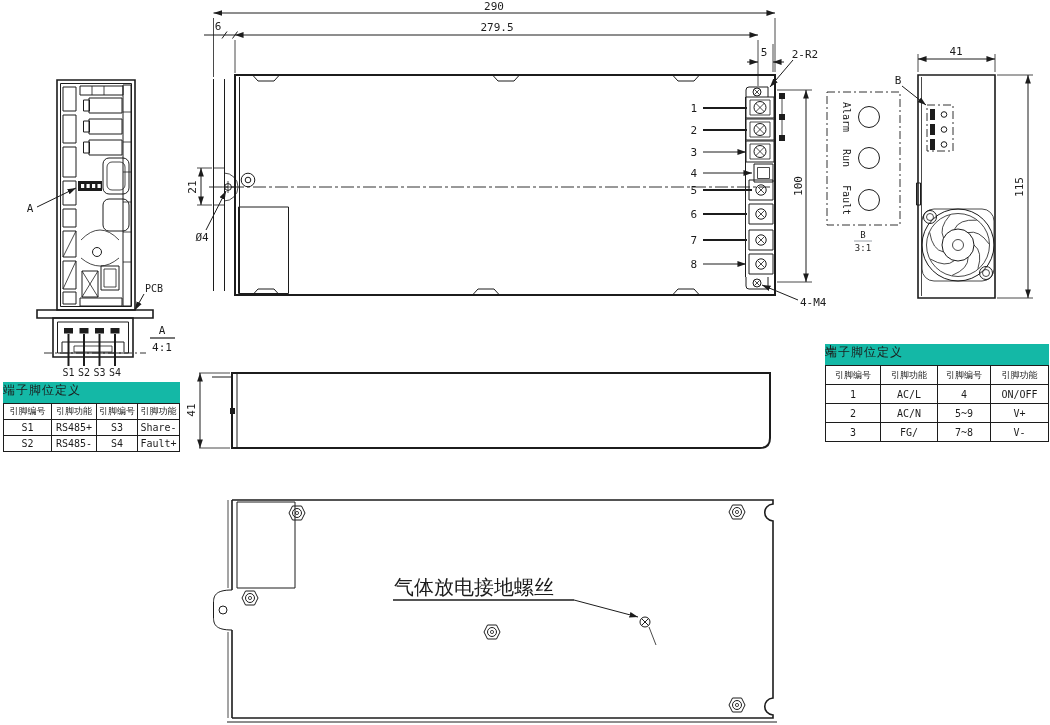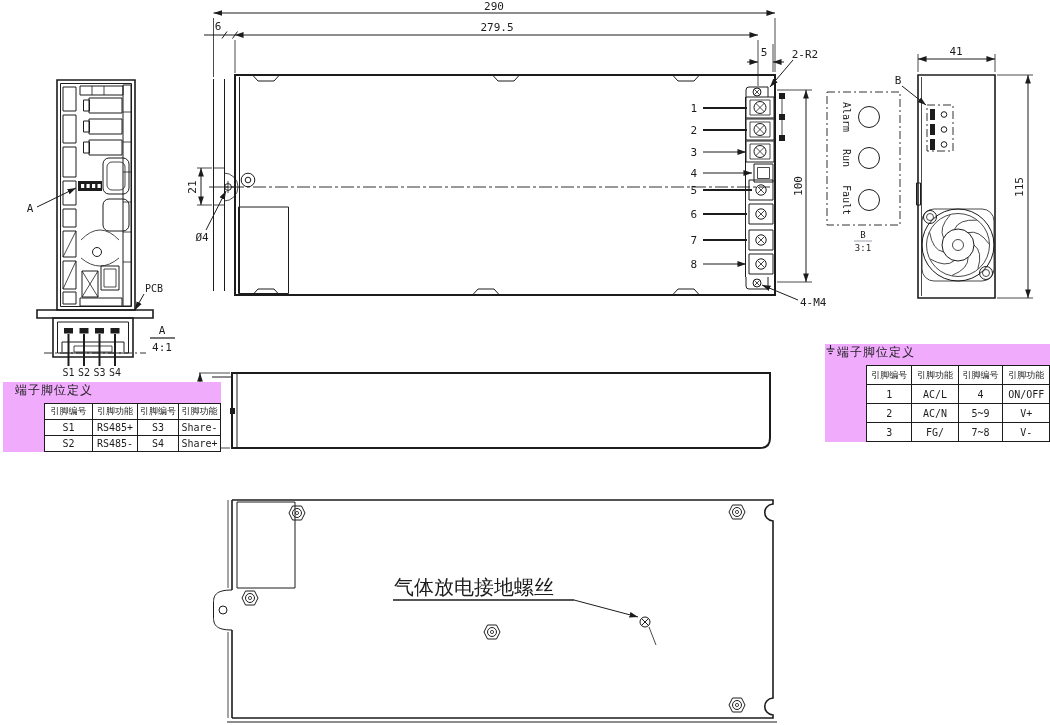--- a/index.html
+++ b/index.html
@@ -12,24 +12,24 @@
   .med{stroke:#1c1c1c;fill:none;stroke-width:1.6;}
   .thin{stroke:#1c1c1c;fill:none;stroke-width:0.8;}
   .fil{fill:#1c1c1c;stroke:none;}
   .cl{stroke:#1c1c1c;fill:none;stroke-width:0.9;stroke-dasharray:13 3 3 3;}
   .dd{stroke:#1c1c1c;fill:none;stroke-width:0.9;stroke-dasharray:8 3 2 3;}
   text{fill:#1c1c1c;font-family:"DejaVu Sans Mono", monospace;}
   .dim{font-size:11px;}
   .sm{font-size:10px;}
   .xs{font-size:9px;}
   .note{font-size:20px;font-family:"DejaVu Sans", sans-serif;}
-  .tbl-wrap{position:absolute;background:#f0abfc;padding-left:12px;}
+  .tbl-wrap{position:absolute;background:#14b8a6;}
   .tbl-title{font-size:12px;font-family:"DejaVu Sans", sans-serif;color:#1c1c1c;
              letter-spacing:1px;margin-bottom:4px;white-space:nowrap;}
-  table.dtable{border-collapse:collapse;background:#fff;table-layout:fixed;margin-left:29px;}
+  table.dtable{border-collapse:collapse;background:#fff;table-layout:fixed;}
   table.dtable td{border:1px solid #1c1c1c;text-align:center;vertical-align:middle;
                   font-size:10px;color:#1c1c1c;padding:0 2px;white-space:nowrap;
                   font-family:"DejaVu Sans Mono", monospace;}
   table.dtable td.h{font-family:"DejaVu Sans", sans-serif;font-size:9px;}
   .t-left td{height:15px;}
   .t-right td{height:18px;font-size:11px;}
   .gnd-ico{display:inline-block;vertical-align:-1px;}
 </style>
 </head>
 <body>
@@ -437,21 +437,21 @@
     <tr>
       <td>S1</td>
       <td>RS485+</td>
       <td>S3</td>
       <td>Share-</td>
     </tr>
     <tr>
       <td>S2</td>
       <td>RS485-</td>
       <td>S4</td>
-      <td>Share+</td>
+      <td>Fault+</td>
     </tr>
   </tbody>
       </table>
 </div>
 
 <div class="tbl-wrap" style="left:825px;top:344px;">
   <div class="tbl-title">端子脚位定义</div>
   <table class="dtable t-right">
     <colgroup>
           <col style="width:55px">

